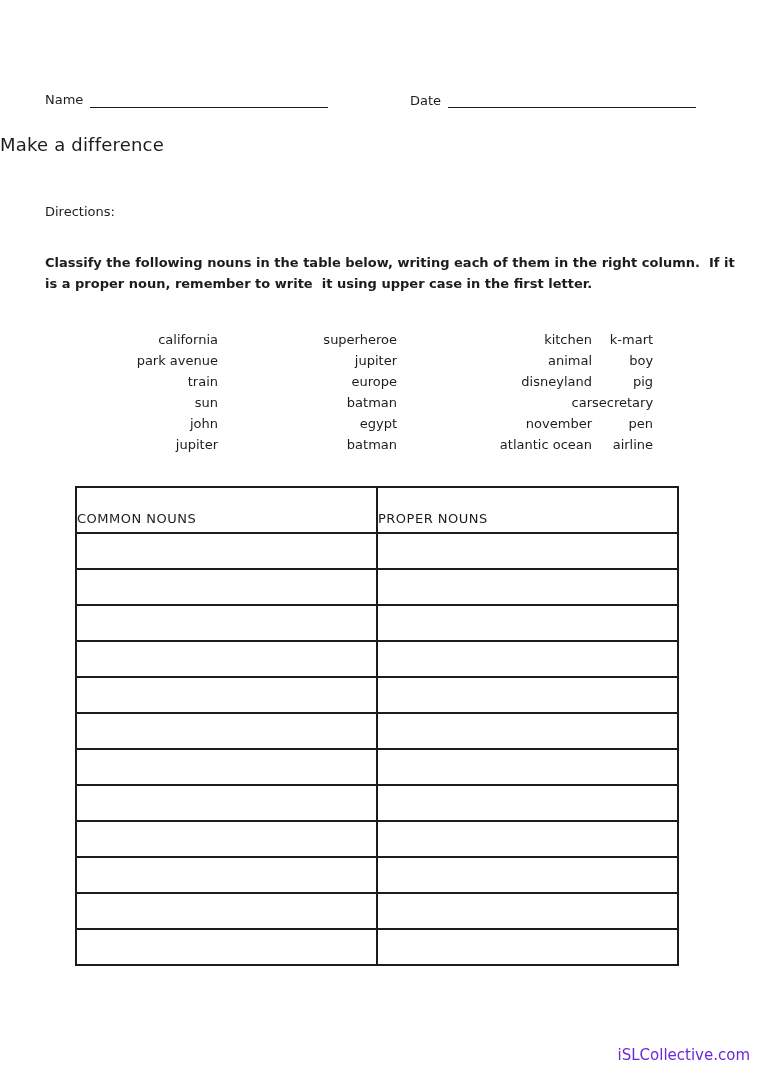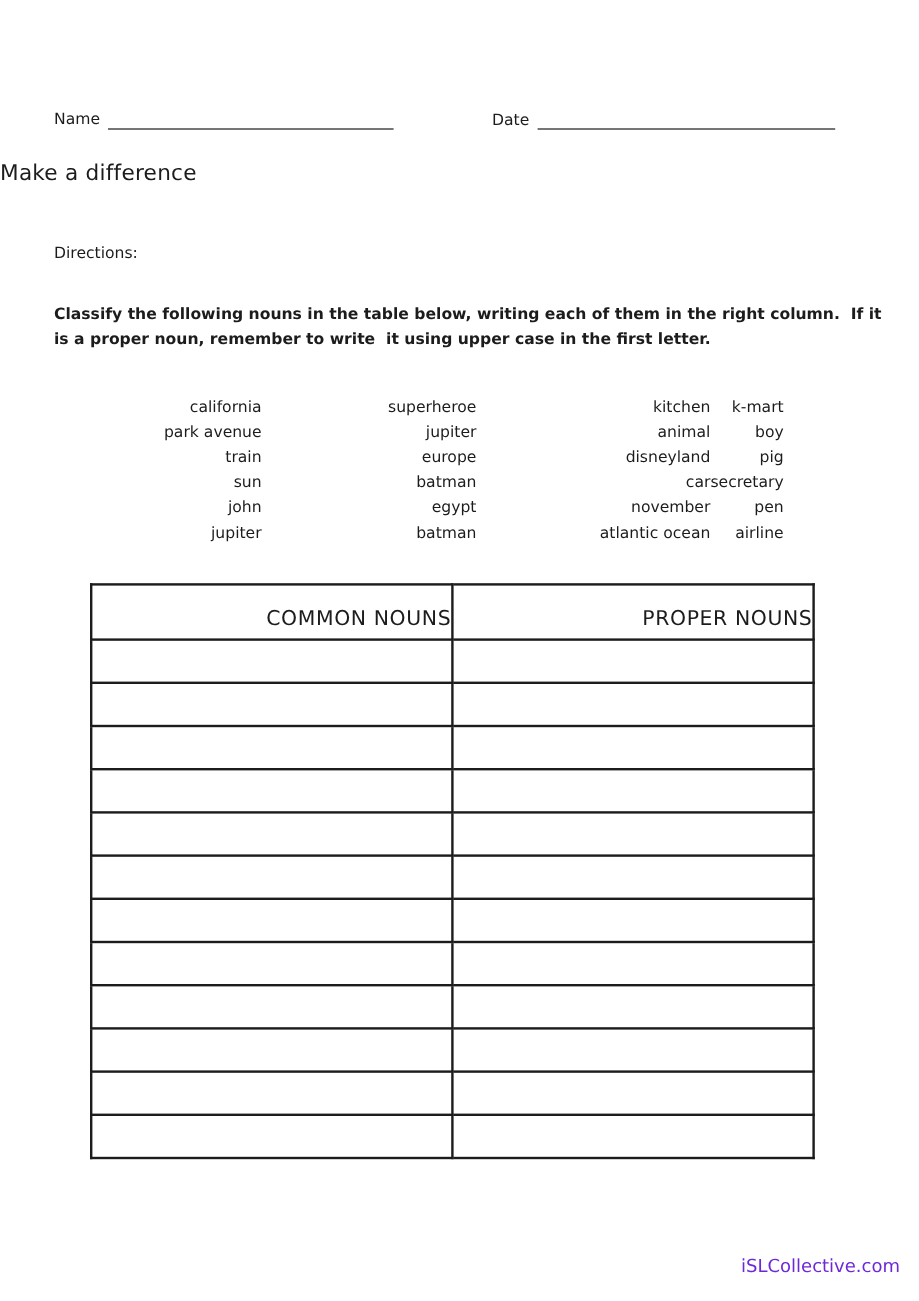--- a/index.html
+++ b/index.html
@@ -36,22 +36,22 @@
   .word-col { display: flex; flex-direction: column; line-height: 21px; text-align: right; }
   .word-col:nth-child(1) { width: 173px; }
   .word-col:nth-child(2) { width: 179px; }
   .word-col:nth-child(3) { width: 195px; }
   .word-col:nth-child(4) { width: auto; }
 
   
   .noun-table { position: absolute; top: 486px; left: 75px; width: 604px;
                 border-collapse: collapse; table-layout: fixed; }
   .noun-table th, .noun-table td { border: 2px solid #1c1c1c; }
-  .noun-table th { height: 46px; font-size: 17px; font-weight: 500;
-                   letter-spacing: .5px; vertical-align: bottom; text-align: right;
+  .noun-table th { height: 46px; font-size: 13px; font-weight: 500;
+                   letter-spacing: .5px; vertical-align: bottom; text-align: left;
                    padding-bottom: 6px; }
   .noun-table td { height: 36px; }
 
   
   .watermark { position: absolute; top: 1046px; right: 16px;
                font-size: 15px; color: #6d28d9; font-family: "DejaVu Sans", sans-serif; }
 </style>
 </head>
 <body>
 

